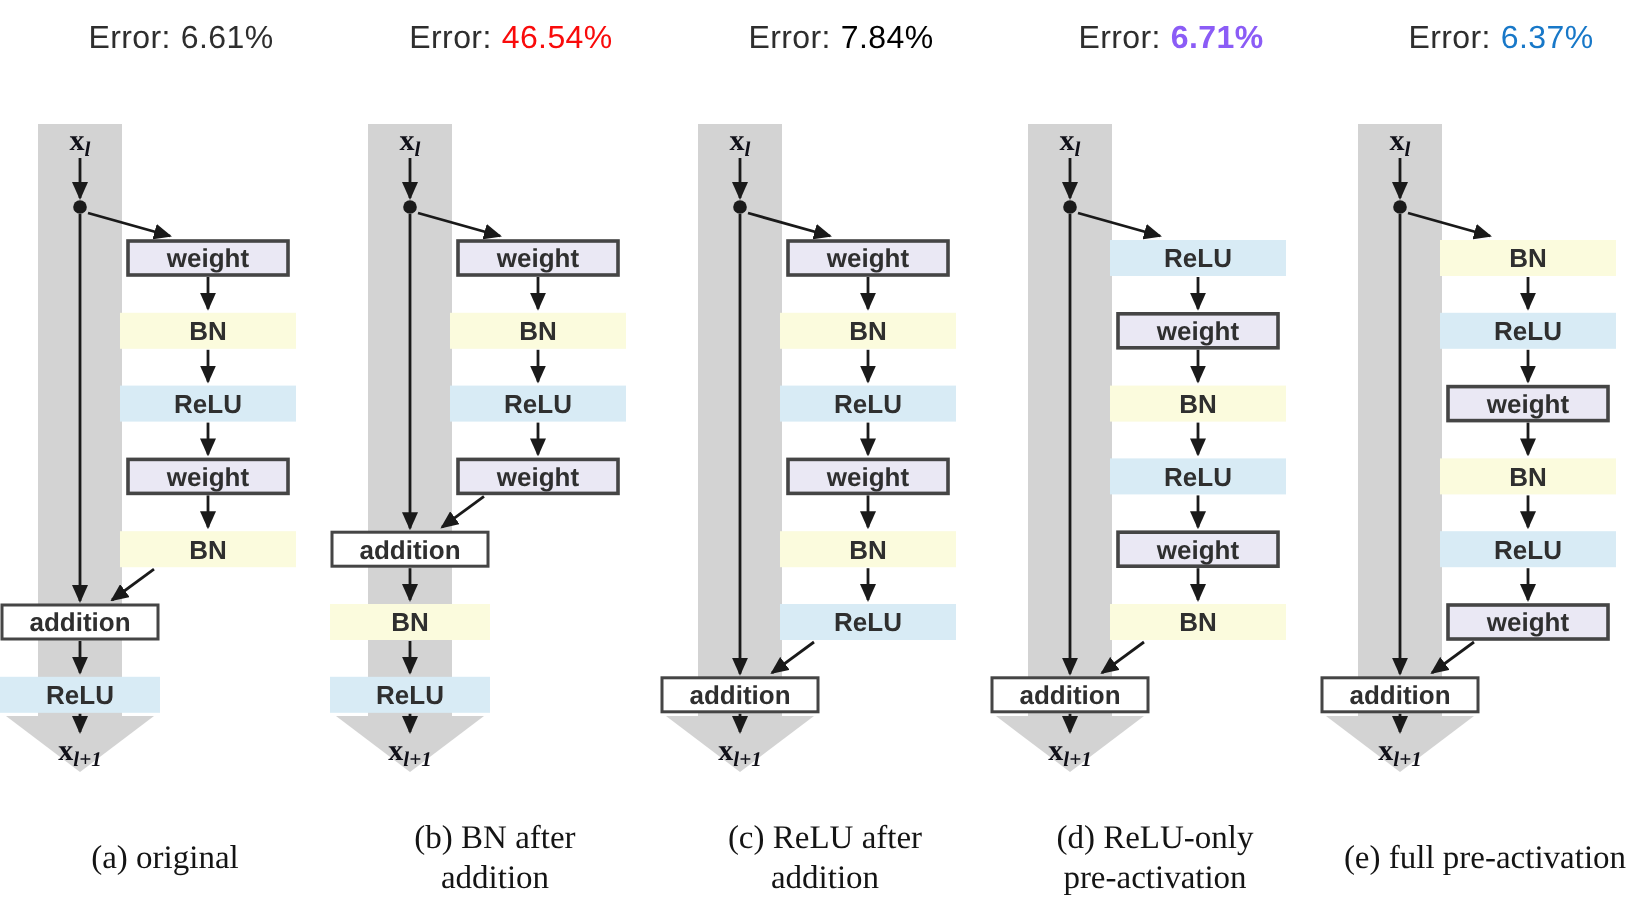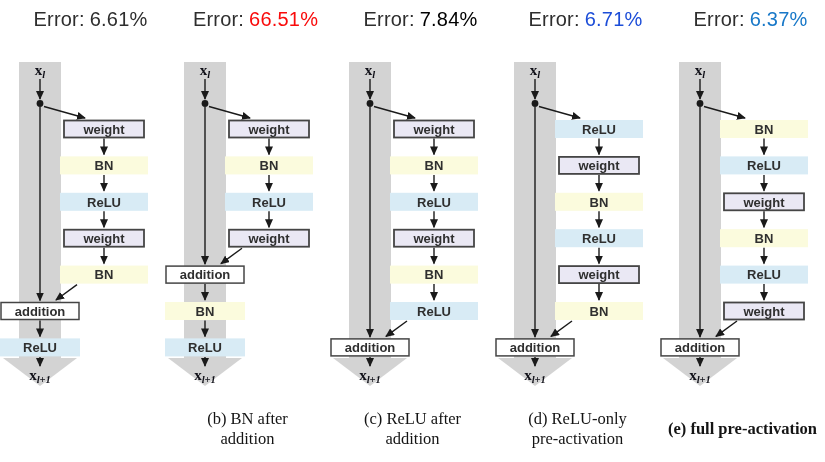--- a/index.html
+++ b/index.html
@@ -4,32 +4,32 @@
 <style>
   html,body{margin:0;padding:0}
   body{
     width:825px;height:462px;background:#ffffff;overflow:hidden;
     font-family:"Liberation Sans",sans-serif;
   }
   .figure{display:flex;width:825px;height:462px}
   .col{width:165px;display:flex;flex-direction:column;align-items:center}
   .error{
     margin-top:7px;height:25px;line-height:25px;
-    font-size:20px;letter-spacing:.2px;color:#2e2e2e;white-space:nowrap;margin-left:16px;
+    font-size:16px;letter-spacing:.2px;color:#2e2e2e;white-space:nowrap;margin-left:16px;
   }
   .error-label{margin-right:5px}
   svg.diagram{display:block;margin-top:26px}
   .caption{
     height:62px;width:100%;
     display:flex;flex-direction:column;justify-content:center;
     font-family:"Liberation Serif",serif;font-size:16.5px;line-height:20px;
     color:#141414;text-align:center;
   }
   .cap-line{white-space:nowrap}
-  .cap-bold{font-weight:700}
+  .cap-bold{font-weight:400}
 </style>
 </head>
 <body>
 
 <div class="figure" id="figure">
     <div class="col">
       <div class="error"><span class="error-label">Error:</span><span class="error-value" style="color: rgb(46, 46, 46); font-weight: 400;">6.61%</span></div>
       <svg class="diagram" width="165" height="340" viewBox="0 0 165 340">
         <defs>
           <marker id="ah-a" markerWidth="9" markerHeight="8" refX="8" refY="4" orient="auto" markerUnits="userSpaceOnUse">
@@ -73,23 +73,26 @@
           <text x="40" y="257.7" text-anchor="middle" font-family="&quot;Liberation Sans&quot;,sans-serif" font-size="13" font-weight="bold" fill="#2f2f2f">addition</text>
         </g>
         <line x1="40" y1="262.5" x2="40" y2="278.4" stroke="#1a1a1a" stroke-width="1.4" marker-end="url(#ah-a)"></line>
         <g>
           <rect x="0" y="280.4" width="80" height="18" fill="#d8ebf5"></rect>
           <text x="40" y="294.09999999999997" text-anchor="middle" font-family="&quot;Liberation Sans&quot;,sans-serif" font-size="13" font-weight="bold" fill="#2f2f2f">ReLU</text>
         </g>
         <line x1="40" y1="298.9" x2="40" y2="308" stroke="#1a1a1a" stroke-width="1.4" marker-end="url(#ah-a)"></line>
         <text x="40" y="322" text-anchor="middle" font-family="&quot;Liberation Serif&quot;,serif" font-size="15" font-weight="bold" fill="#101018"><tspan>x</tspan><tspan font-size="10.5" dy="3" font-style="italic">l+1</tspan></text>
       </svg>
-    </div>
-    <div class="col">
-      <div class="error"><span class="error-label">Error:</span><span class="error-value" style="color: rgb(249, 11, 11); font-weight: 400;">66.51%</span></div>
+      <div class="caption">
+        <div class="cap-line">(a) original</div>
+      </div>
+    </div>
+    <div class="col">
+      <div class="error"><span class="error-label">Error:</span><span class="error-value" style="color: rgb(249, 11, 11); font-weight: 400;">46.54%</span></div>
       <svg class="diagram" width="165" height="340" viewBox="0 0 165 340">
         <defs>
           <marker id="ah-b" markerWidth="9" markerHeight="8" refX="8" refY="4" orient="auto" markerUnits="userSpaceOnUse">
             <path d="M0,0 L9,4 L0,8 Z" fill="#1a1a1a"></path>
           </marker>
         </defs>
         <rect x="19" y="4" width="42" height="296" fill="#d3d3d3"></rect>
         <polygon points="3,300 77,300 40,328" fill="#d3d3d3"></polygon>
         <text x="40" y="17" text-anchor="middle" font-family="&quot;Liberation Serif&quot;,serif" font-size="15" font-weight="bold" fill="#101018"><tspan>x</tspan><tspan font-size="10.5" dy="3" font-style="italic">l</tspan></text>
         <line x1="40" y1="21" x2="40" y2="41" stroke="#1a1a1a" stroke-width="1.4" marker-end="url(#ah-b)"></line>
@@ -189,21 +192,21 @@
         </g>
         <line x1="40" y1="298.9" x2="40" y2="308" stroke="#1a1a1a" stroke-width="1.4" marker-end="url(#ah-c)"></line>
         <text x="40" y="322" text-anchor="middle" font-family="&quot;Liberation Serif&quot;,serif" font-size="15" font-weight="bold" fill="#101018"><tspan>x</tspan><tspan font-size="10.5" dy="3" font-style="italic">l+1</tspan></text>
       </svg>
       <div class="caption">
         <div class="cap-line">(c) ReLU after</div>
         <div class="cap-line">addition</div>
       </div>
     </div>
     <div class="col">
-      <div class="error"><span class="error-label">Error:</span><span class="error-value" style="color: #1d4ed8; font-weight: 400;">6.71%</span></div>
+      <div class="error"><span class="error-label">Error:</span><span class="error-value" style="color: #8b5cf6; font-weight: 700;">6.71%</span></div>
       <svg class="diagram" width="165" height="340" viewBox="0 0 165 340">
         <defs>
           <marker id="ah-d" markerWidth="9" markerHeight="8" refX="8" refY="4" orient="auto" markerUnits="userSpaceOnUse">
             <path d="M0,0 L9,4 L0,8 Z" fill="#1a1a1a"></path>
           </marker>
         </defs>
         <rect x="19" y="4" width="42" height="296" fill="#d3d3d3"></rect>
         <polygon points="3,300 77,300 40,328" fill="#d3d3d3"></polygon>
         <text x="40" y="17" text-anchor="middle" font-family="&quot;Liberation Serif&quot;,serif" font-size="15" font-weight="bold" fill="#101018"><tspan>x</tspan><tspan font-size="10.5" dy="3" font-style="italic">l</tspan></text>
         <line x1="40" y1="21" x2="40" y2="41" stroke="#1a1a1a" stroke-width="1.4" marker-end="url(#ah-d)"></line>

